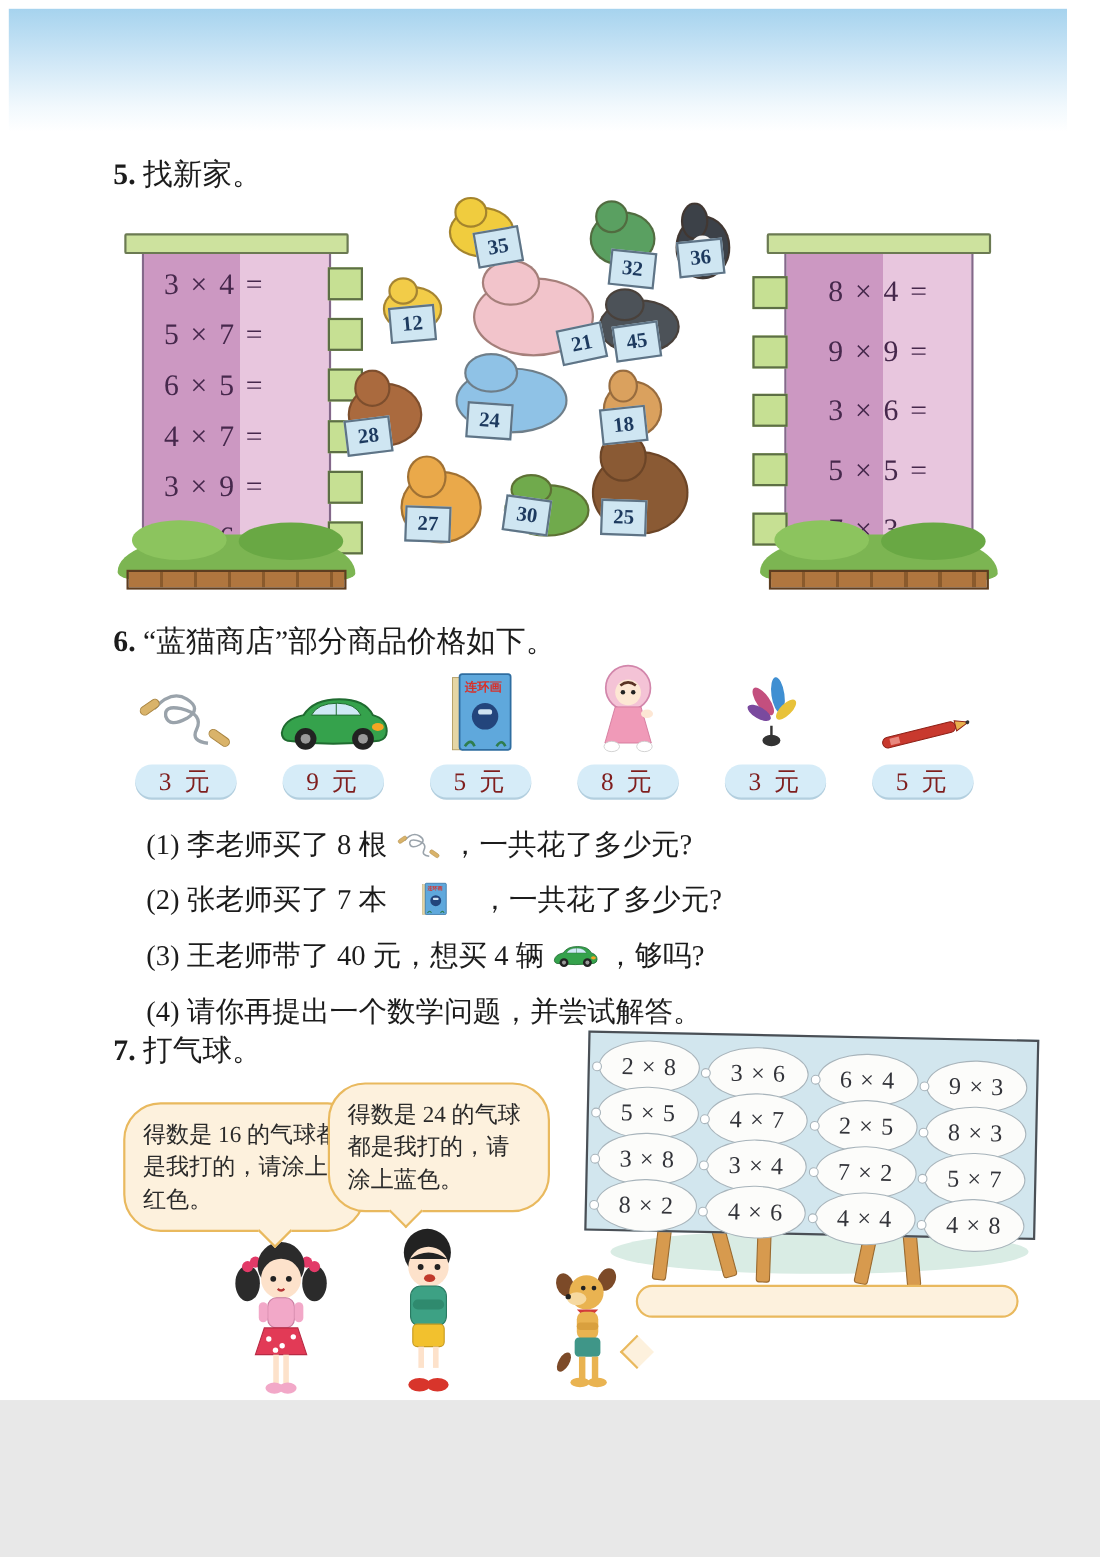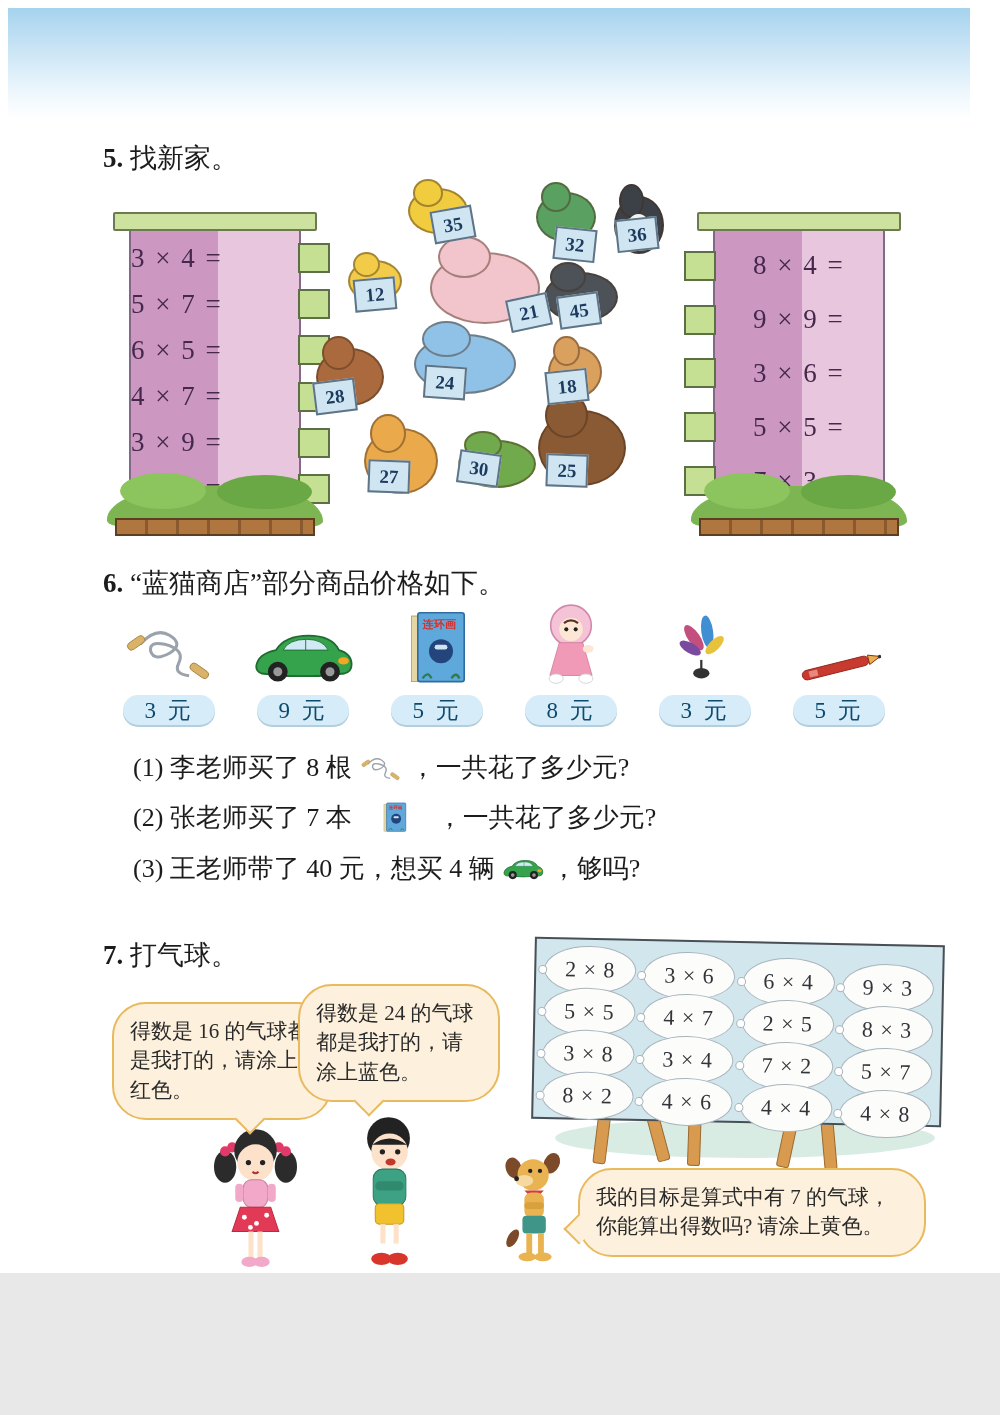--- a/index.html
+++ b/index.html
@@ -13,21 +13,21 @@
   
   .building{position:absolute;width:204px;height:324px;}
   .b-roof{position:absolute;top:0;left:0;right:0;height:15px;background:#cde29e;
           border:2px solid #6b7a52;border-radius:2px;z-index:2;}
   .b-body{position:absolute;top:15px;left:16px;right:16px;bottom:16px;
           background:linear-gradient(90deg,#cc98c2 0 52%,#e8c6de 52% 100%);
           border-left:2px solid #84688a;border-right:2px solid #84688a;
           display:flex;flex-direction:column;justify-content:space-evenly;padding:6px 0;}
   .b-row{position:relative;display:flex;align-items:center;height:42px;
          font-size:27px;color:#46284c;letter-spacing:2px;}
-  .bl .b-row{text-align:center;}
+  .bl .b-row{padding-left:18px;text-align:center;}
   .br .b-row{padding-left:38px;}
   .b-box{position:absolute;width:28px;height:26px;background:#c6e093;border:2px solid #5d6f45;}
   .bl .b-box{right:-31px;}
   .br .b-box{left:-31px;}
   .b-bush{position:absolute;left:-6px;right:-6px;bottom:8px;height:42px;background:#7cb552;
           border-radius:45% 40% 12% 14%/90% 95% 18% 20%;z-index:3;}
   .b-bush::before{content:"";position:absolute;left:6%;top:-13px;width:40%;height:36px;
           background:#8cc45e;border-radius:50%;}
   .b-bush::after{content:"";position:absolute;right:5%;top:-11px;width:44%;height:34px;
           background:#69a844;border-radius:50%;}
@@ -45,21 +45,21 @@
   .atag{position:absolute;width:38px;height:29px;background:#cfe6f2;border:2px solid #5f7486;
         color:#1d3a5f;font-weight:bold;font-size:19px;display:flex;align-items:center;
         justify-content:center;z-index:3;}
 
   
   .items{position:absolute;left:108px;top:610px;width:792px;display:flex;justify-content:space-between;}
   .item{width:122px;display:flex;flex-direction:column;align-items:center;}
   .item .pic{height:78px;display:flex;align-items:flex-end;justify-content:center;}
   .pill{margin-top:7px;width:92px;height:30px;background:#d6ecf8;border-radius:15px;
         box-shadow:0 2px 0 #b3cfdf;display:flex;align-items:center;justify-content:center;
-        font-size:23px;color:#0c4a6e;letter-spacing:3px;}
+        font-size:23px;color:#7f1d1d;letter-spacing:3px;}
   .qline{position:absolute;left:133px;display:flex;align-items:center;gap:6px;
          font-size:26px;color:#1c1c1c;white-space:nowrap;}
 
   
   .ground{position:absolute;left:555px;top:1118px;width:380px;height:40px;background:#d9ece4;
           border-radius:50%;}
   .leg{position:absolute;width:11px;height:60px;background:#d79a4e;border:1.5px solid #9a6a30;
        border-radius:3px;}
   .board{position:absolute;left:533px;top:941px;width:410px;height:182px;background:#d2e6ee;
          border:2px solid #4a4f55;transform:rotate(1.2deg);padding:6px 8px;box-sizing:border-box;}
@@ -328,20 +328,23 @@
       </svg>
     <span>，一共花了多少元?</span>
   </div>
   <div class="qline" style="top:851px;">
     <span>(3) 王老师带了 40 元，想买 4 辆</span>
     <svg width="44" height="27">
         <use href="#i-car"></use>
       </svg>
     <span>，够吗?</span>
   </div>
+  <div class="qline" style="top:902px;">
+    <span>(4) 请你再提出一个数学问题，并尝试解答。</span>
+  </div>
 
   <div class="ptitle" style="left:103px;top:937px;">
     <b>7.</b>
     <span>打气球。</span>
   </div>
 
   <div class="ground"></div>
   <div class="leg" style="left:596px;top:1102px;transform:rotate(7deg);"></div>
   <div class="leg" style="left:650px;top:1100px;transform:rotate(-15deg);"></div>
   <div class="leg" style="left:688px;top:1104px;transform:rotate(2deg);"></div>
@@ -377,21 +380,20 @@
 
   <div class="bubble" style="left:112px;top:1002px;width:220px;">
     <span>得数是 16 的气球都是我打的，请涂上红色。</span>
     <span class="tail tail-down" style="left:125px;"></span>
   </div>
   <div class="bubble" style="left:298px;top:984px;width:202px;">
     <span>得数是 24 的气球都是我打的，请涂上蓝色。</span>
     <span class="tail tail-down" style="left:58px;"></span>
   </div>
   <div class="bubble" style="left:578px;top:1168px;width:348px;">
-    <span>我的目标是算式中有 7 的气球，你能算出得数吗? 请涂上黄色。</span>
     <span class="tail tail-left"></span>
   </div>
 
   <div class="char" style="left:208px;top:1118px;">
     <svg width="95" height="152" viewBox="0 0 90 150">
       <ellipse cx="15" cy="48" rx="11" ry="16" fill="#2b2b2b"></ellipse>
       <ellipse cx="75" cy="48" rx="11" ry="16" fill="#2b2b2b"></ellipse>
       <circle cx="15" cy="33" r="5" fill="#e23a68"></circle>
         <circle cx="22" cy="29" r="5" fill="#e23a68"></circle>
       <circle cx="75" cy="33" r="5" fill="#e23a68"></circle>

